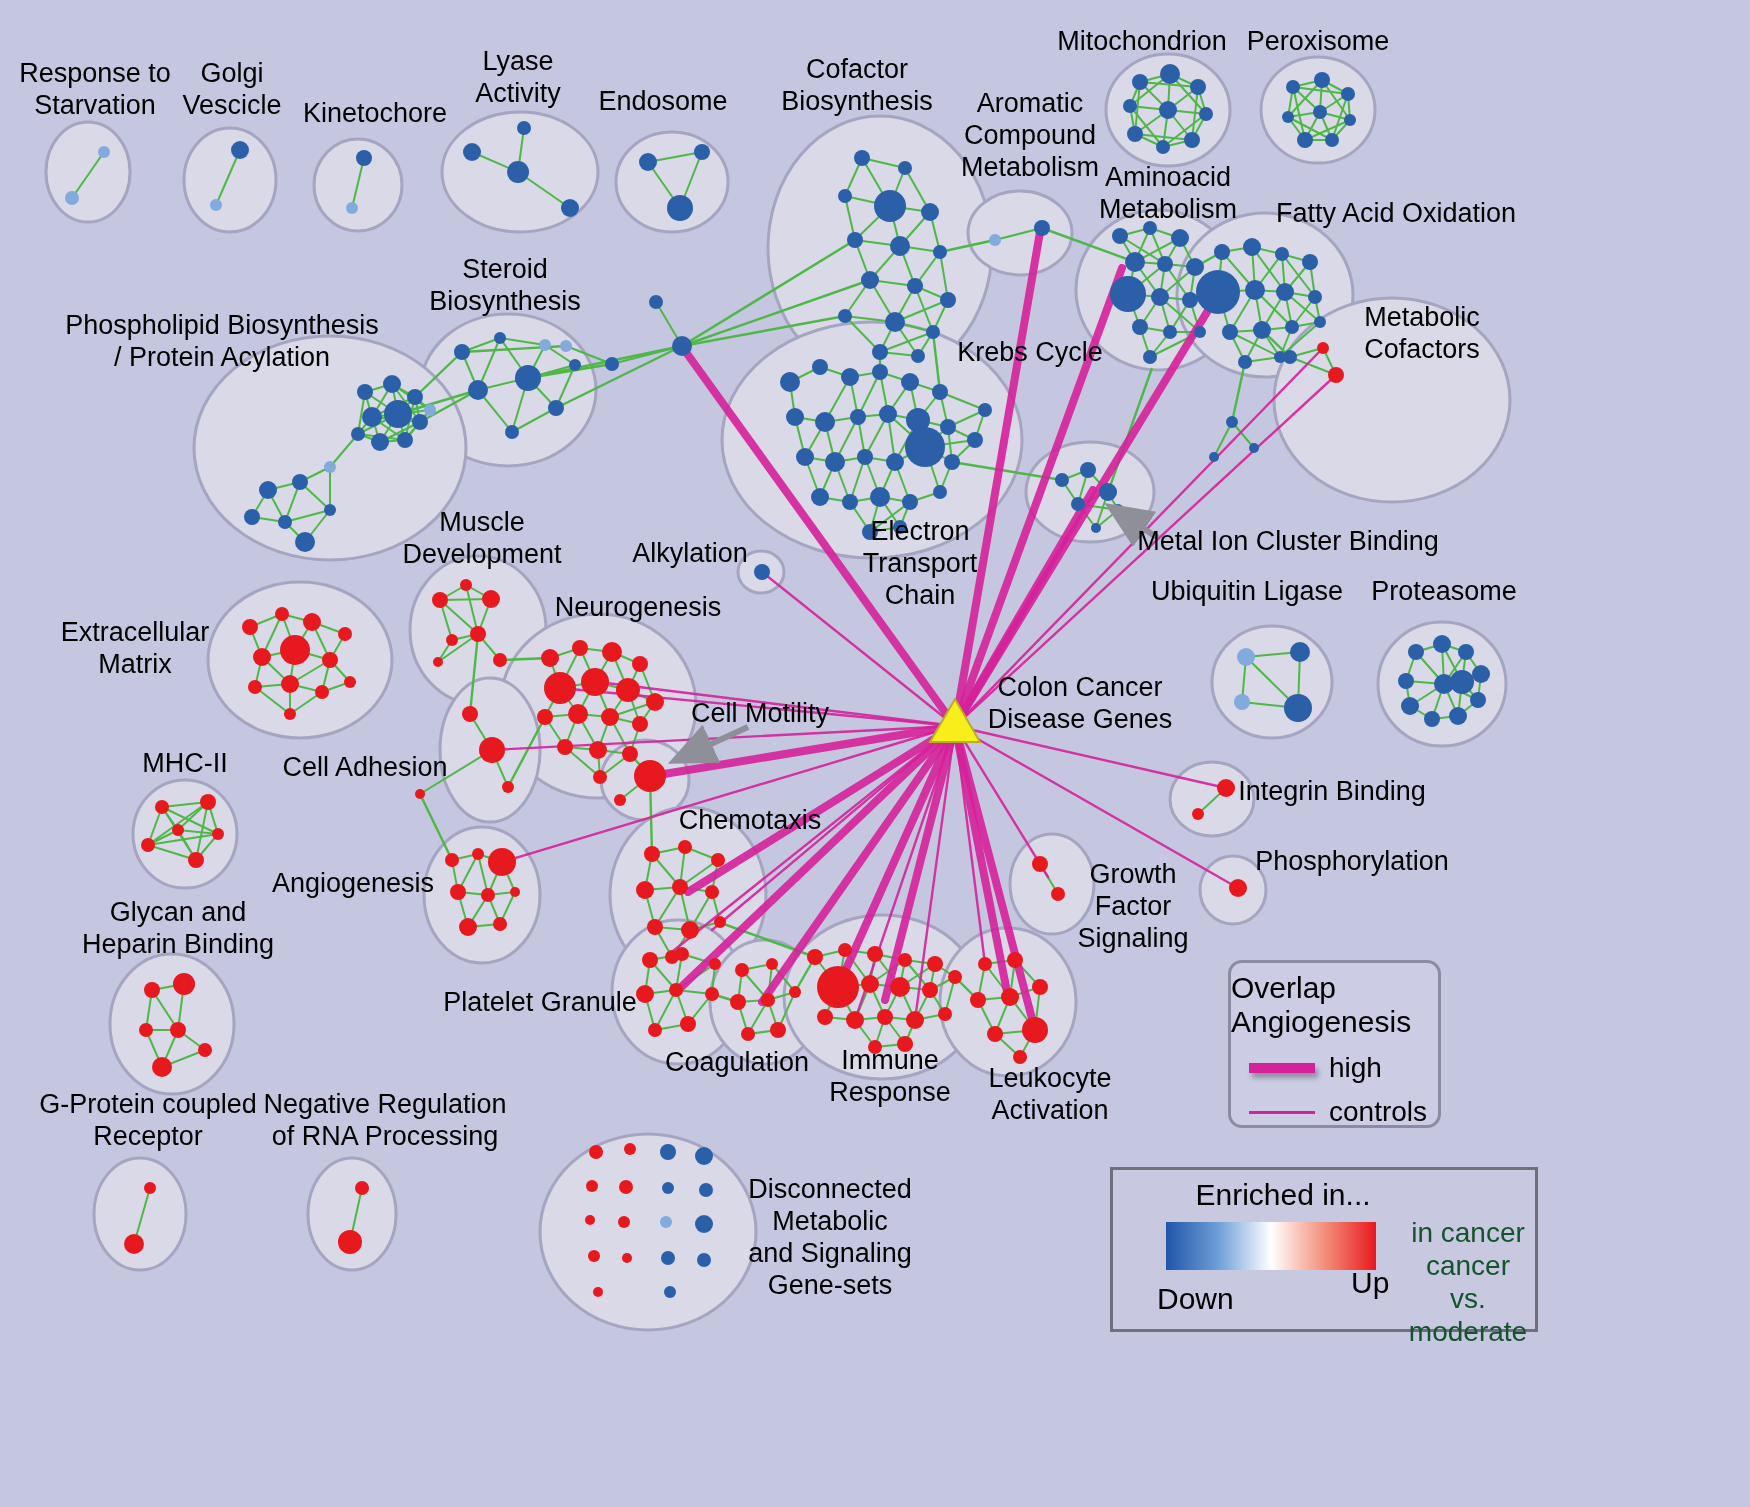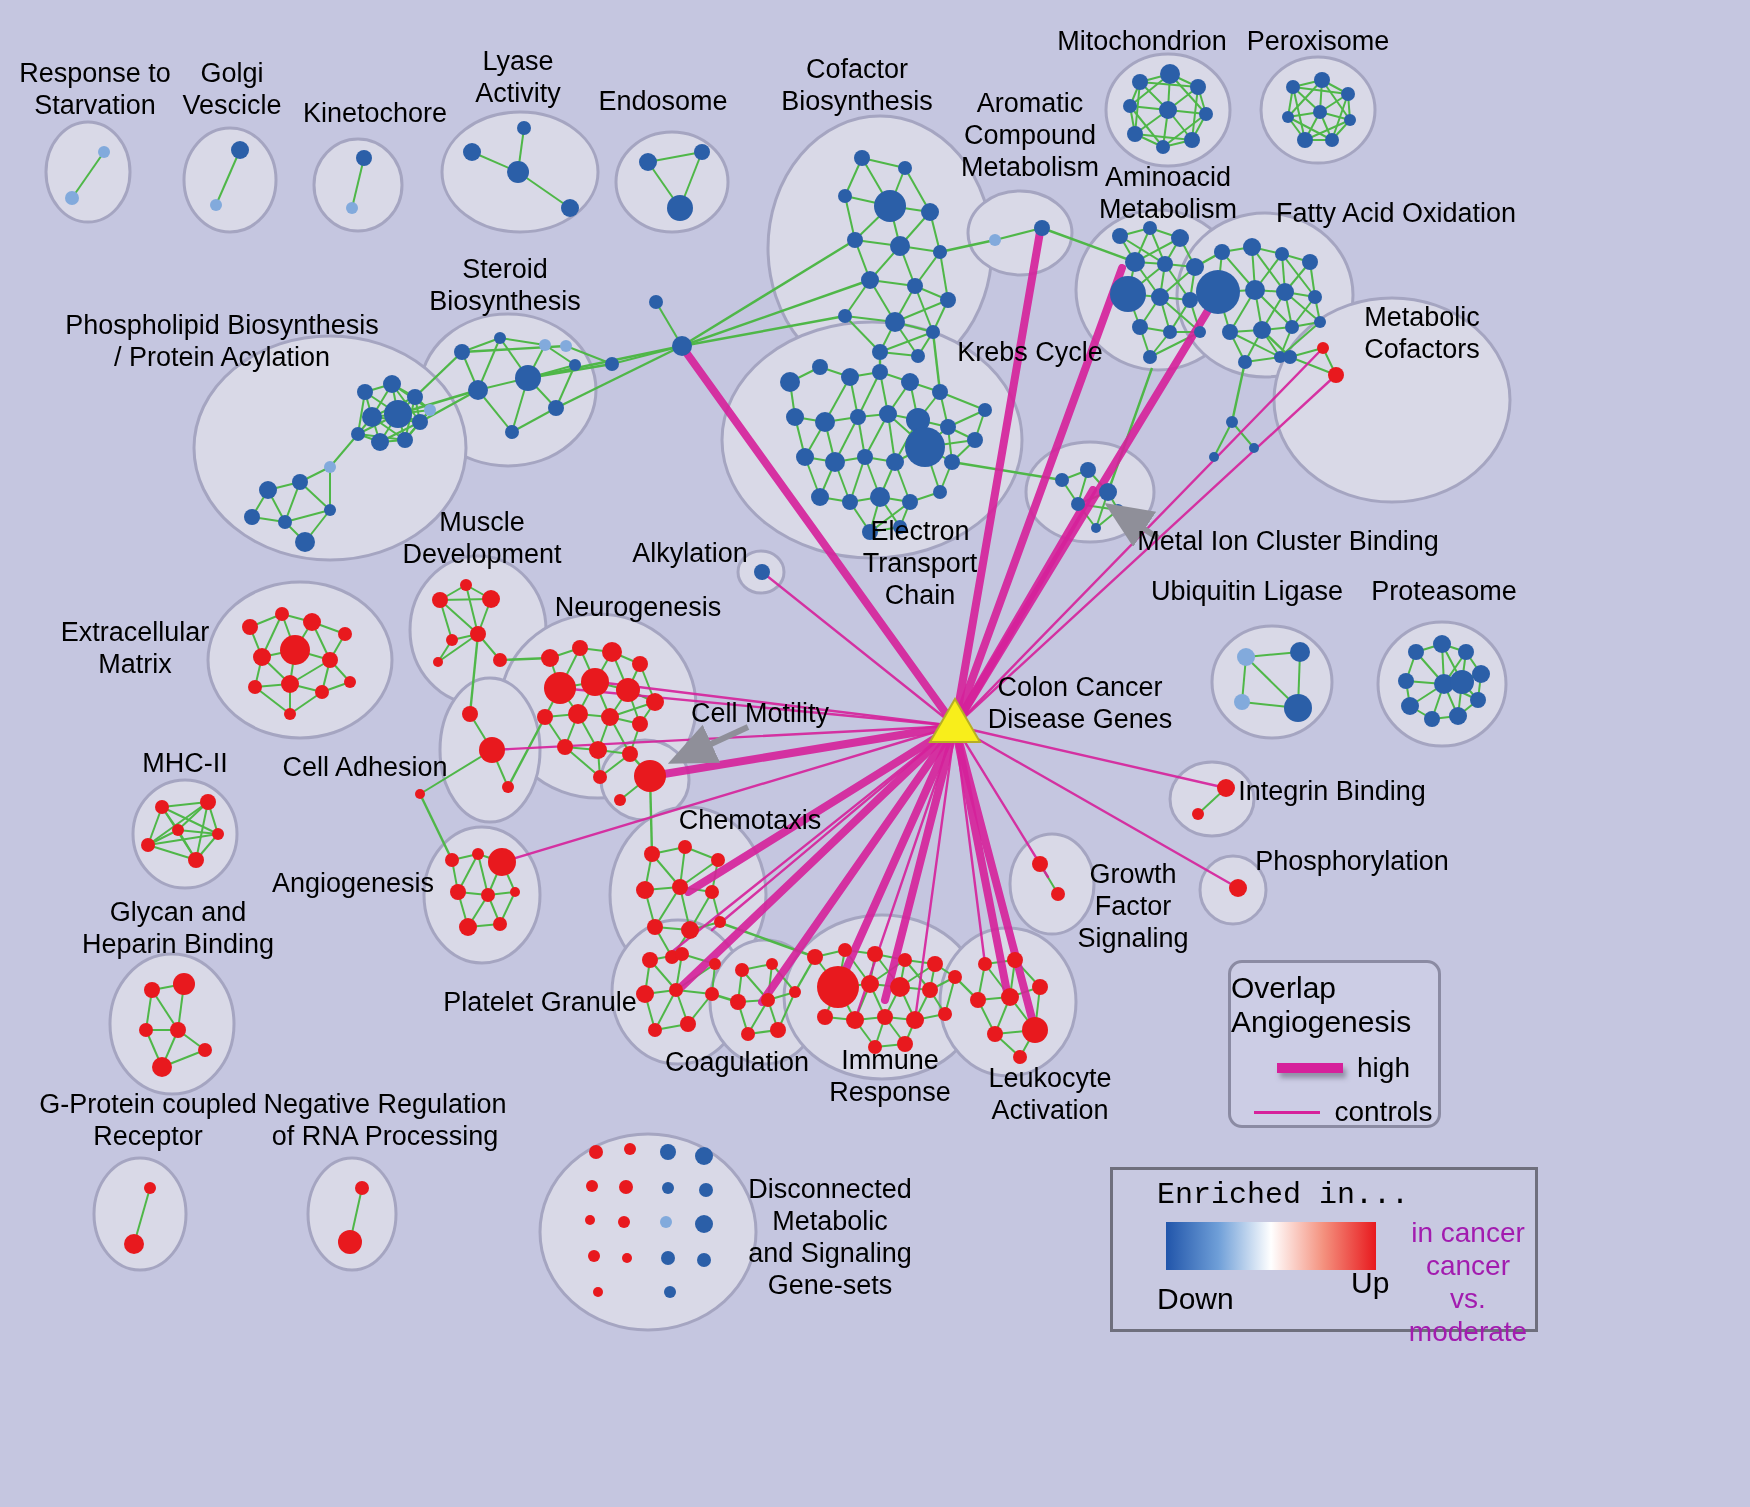--- a/index.html
+++ b/index.html
@@ -5,36 +5,36 @@
   body { margin:0; background:#ffffff; font-family:"Liberation Sans", sans-serif; }
   #stage { position:relative; width:1750px; height:1507px; background:#c5c6e0; overflow:hidden; }
   #network-svg { position:absolute; left:0; top:0; }
   #network-svg text { font-family:"Liberation Sans", sans-serif; }
 
   .legend-overlap {
     position:absolute; left:1228px; top:960px; width:213px; height:168px;
     border:3px solid #8b8ba3; border-radius:14px; background:#cccde5; box-sizing:border-box;
   }
   .ov-title { font-size:30px; text-align:left; margin-top:8px; line-height:34px; color:#000; }
-  .ov-row { display:flex; align-items:center; margin:14px 0 0 18px; height:30px;justify-content:center; }
+  .ov-row { display:flex; align-items:center; margin:14px 0 0 18px; height:30px; }
   .bar { display:inline-block; width:66px; background:#d6219b; }
   .bar.high { height:10px; box-shadow:3px 5px 5px rgba(105,105,125,.6); }
   .bar.mod  { height:3px; }
   .ov-label { font-size:28px; margin-left:14px; color:#000; }
 
   .legend-enriched {
     position:absolute; left:1110px; top:1167px; width:428px; height:165px;
     border:3px solid #6f6f7d; background:rgba(255,255,255,0.06); box-sizing:border-box;
   }
-  .enr-title { position:absolute; left:40px; top:8px; width:260px; text-align:center; font-size:30px; color:#000;font-family:Liberation Mono, monospace; }
+  .enr-title { position:absolute; left:40px; top:8px; width:260px; text-align:center; font-size:30px; color:#000; }
   .gradient-bar { position:absolute; left:53px; top:52px; width:210px; height:48px;
     background:linear-gradient(90deg,#2155aa,#6f9fd8,#ffffff,#f4917e,#e8191e); }
   .down { position:absolute; left:28px;  top:112px; font-size:30px; color:#000;margin-left:16px; }
   .up   { position:absolute; left:238px; top:96px; font-size:30px; color:#000; }
-  .side { position:absolute; left:285px; top:46px; width:140px; text-align:center; font-size:28px; line-height:33px; color:#a21caf; }
+  .side { position:absolute; left:285px; top:46px; width:140px; text-align:center; font-size:28px; line-height:33px; color:#14532d; }
 </style>
 </head>
 <body>
 
 <div id="stage" style="background: rgb(197, 198, 224);">
   <svg id="network-svg" width="1750" height="1507" viewBox="0 0 1750 1507">
       <defs>
         <marker id="ah" markerWidth="9" markerHeight="8" refX="6.5" refY="3.5" orient="auto">
           <path d="M0,0 L8,3.5 L0,7 Z" fill="#8f8f99"></path>
         </marker>

